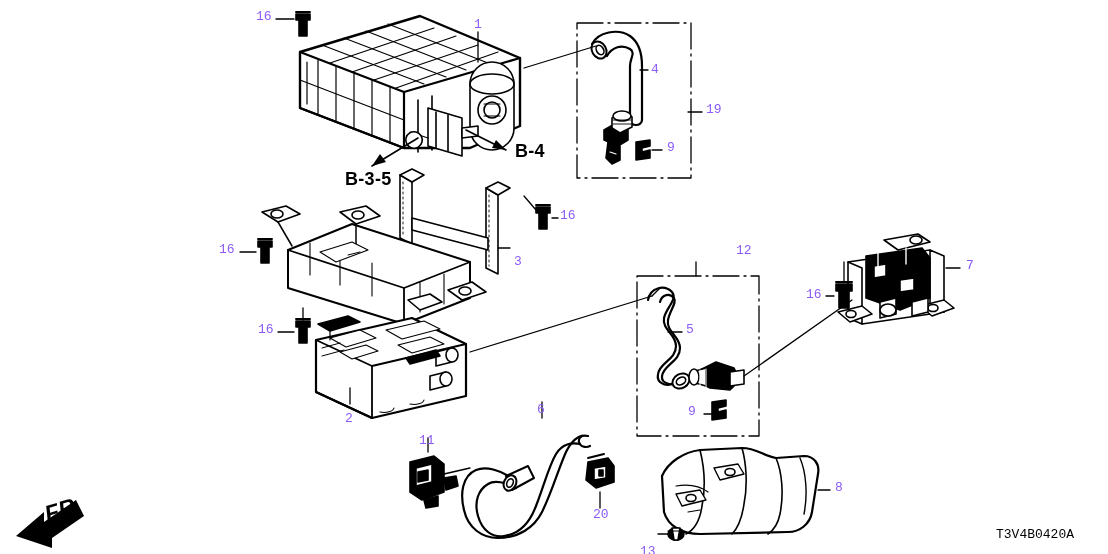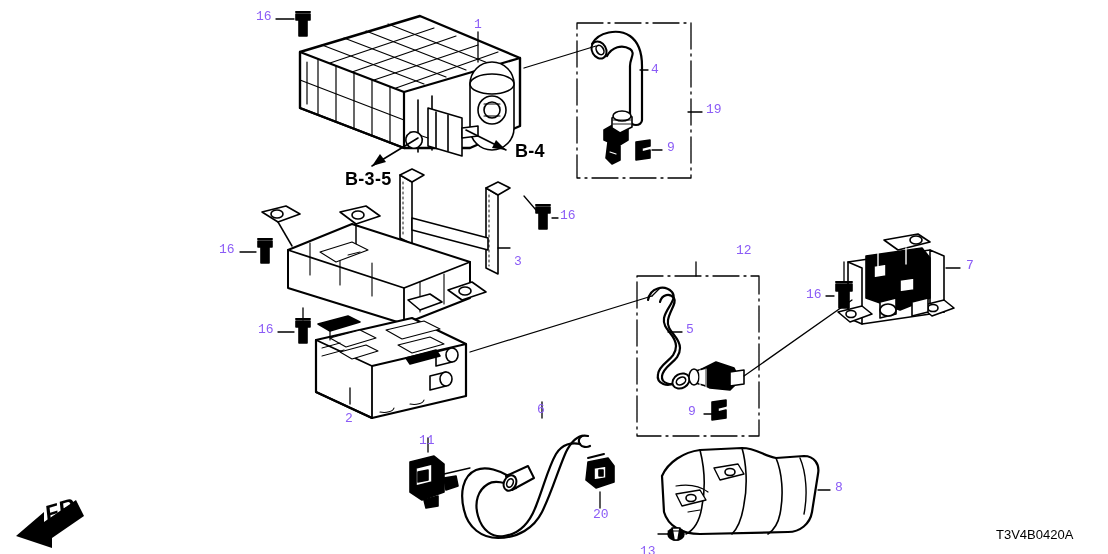--- a/index.html
+++ b/index.html
@@ -5,21 +5,21 @@
   html,body{margin:0;padding:0;background:#fff;}
   body{width:1108px;height:554px;position:relative;overflow:hidden;
        font-family:"Liberation Sans",sans-serif;color:#000;}
   #stage{position:absolute;inset:0;width:1108px;height:554px;}
   svg.layer{position:absolute;left:0;top:0;width:1108px;height:554px;overflow:visible;}
   .callout{position:absolute;font-size:13px;line-height:1;color:#8b5cf6;
            white-space:nowrap;font-family:Liberation Mono, monospace;}
   .refbold{position:absolute;font-size:18px;font-weight:bold;line-height:1;
            letter-spacing:.3px;white-space:nowrap;font-family:"Liberation Sans",sans-serif;}
   .diagcode{position:absolute;font-size:13px;line-height:1;white-space:nowrap;
-            font-family:Liberation Sans, sans-serif;}
+            font-family:Liberation Mono, monospace;}
   .frtext{position:absolute;font-size:23px;font-weight:bold;font-style:italic;
           line-height:1;white-space:nowrap;font-family:"Liberation Sans",sans-serif;}
 </style>
 </head>
 <body>
 
 <div id="stage">
 
   <svg class="layer" viewBox="0 0 1108 554">
     <g fill="none" stroke="#000" stroke-width="1.6" stroke-linejoin="round" stroke-linecap="round">

